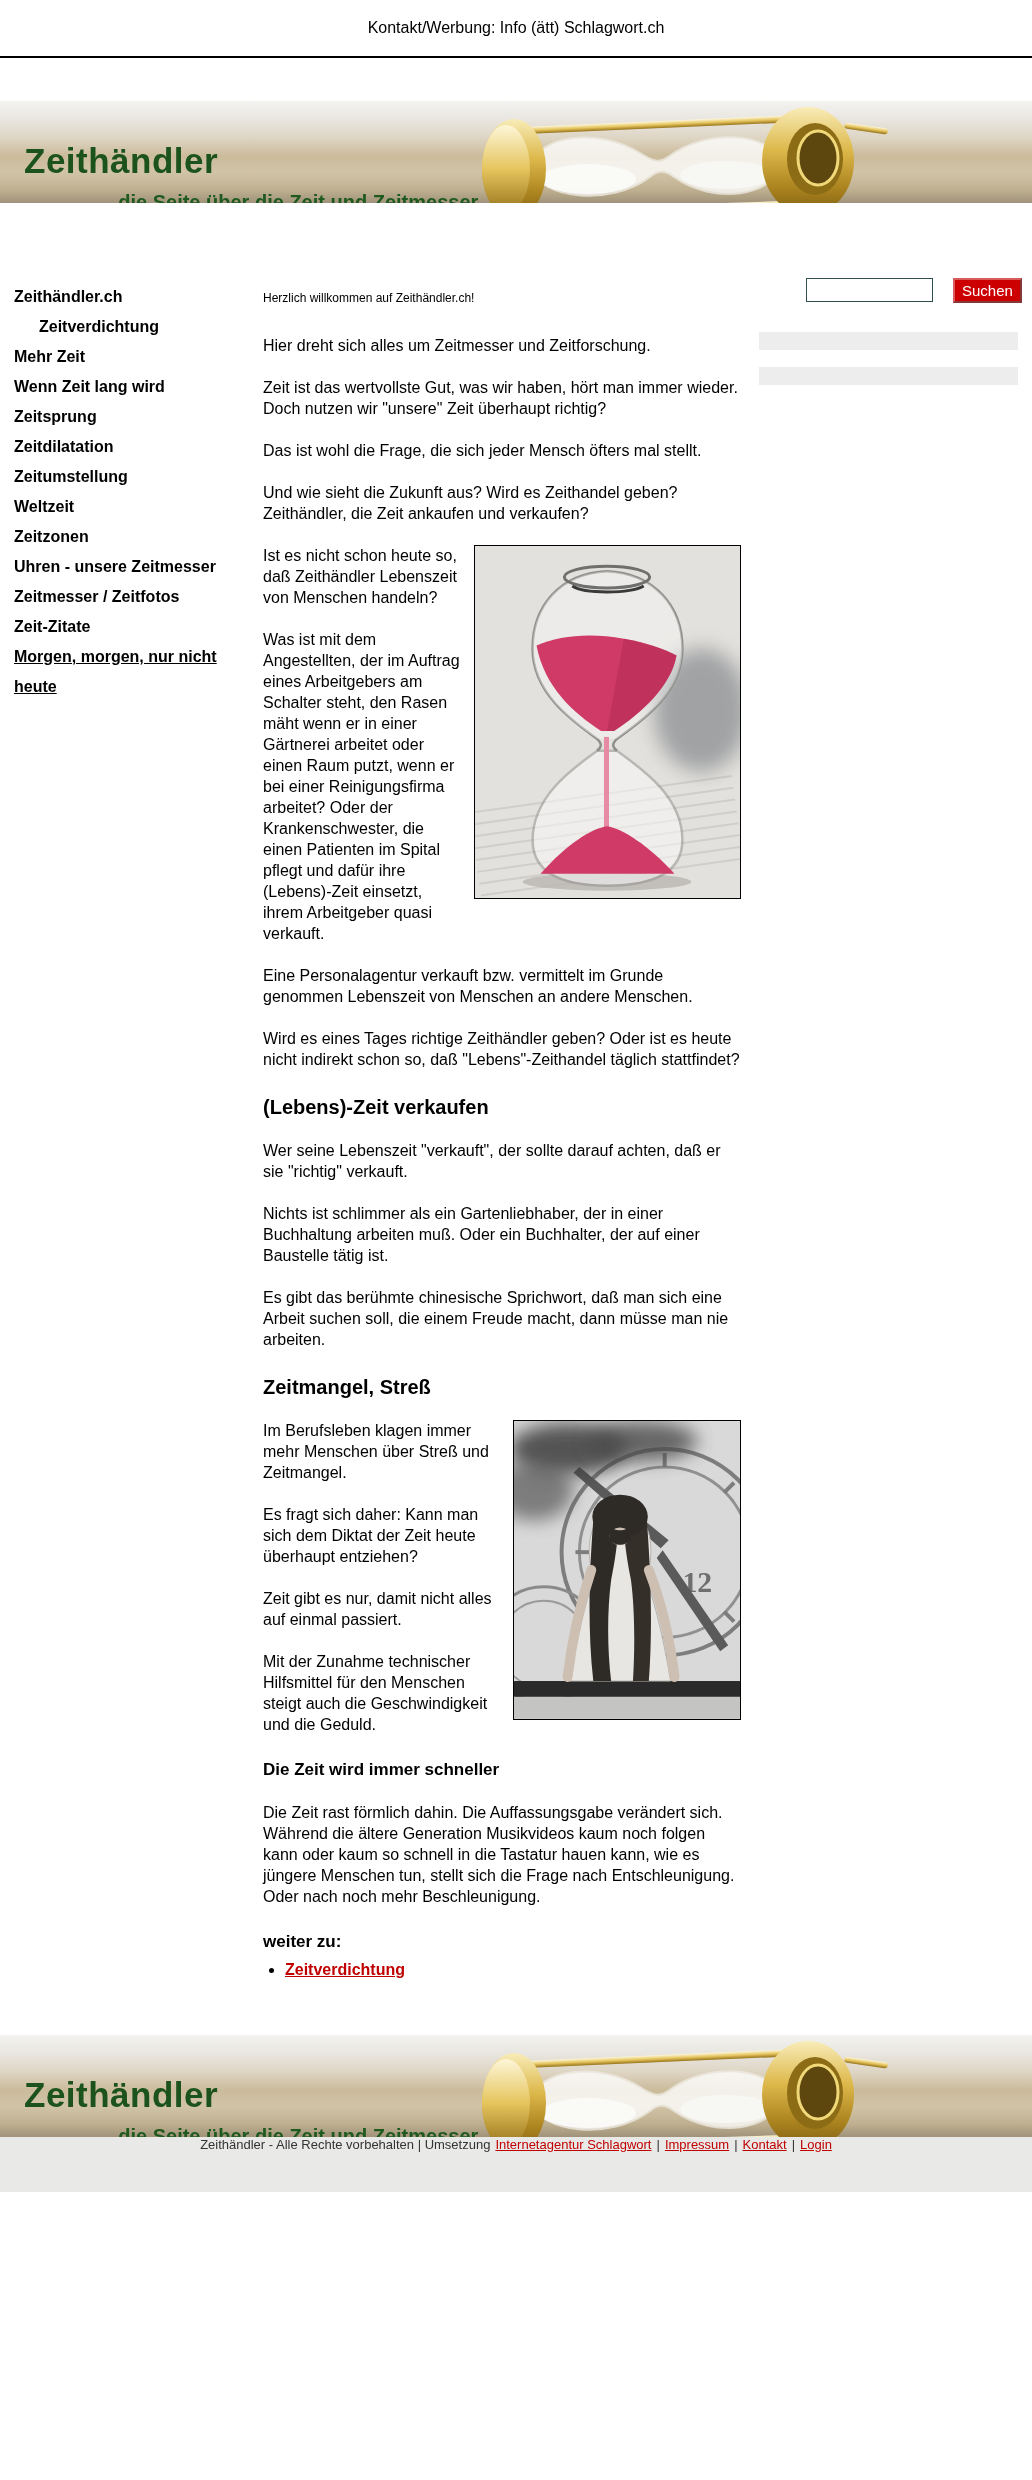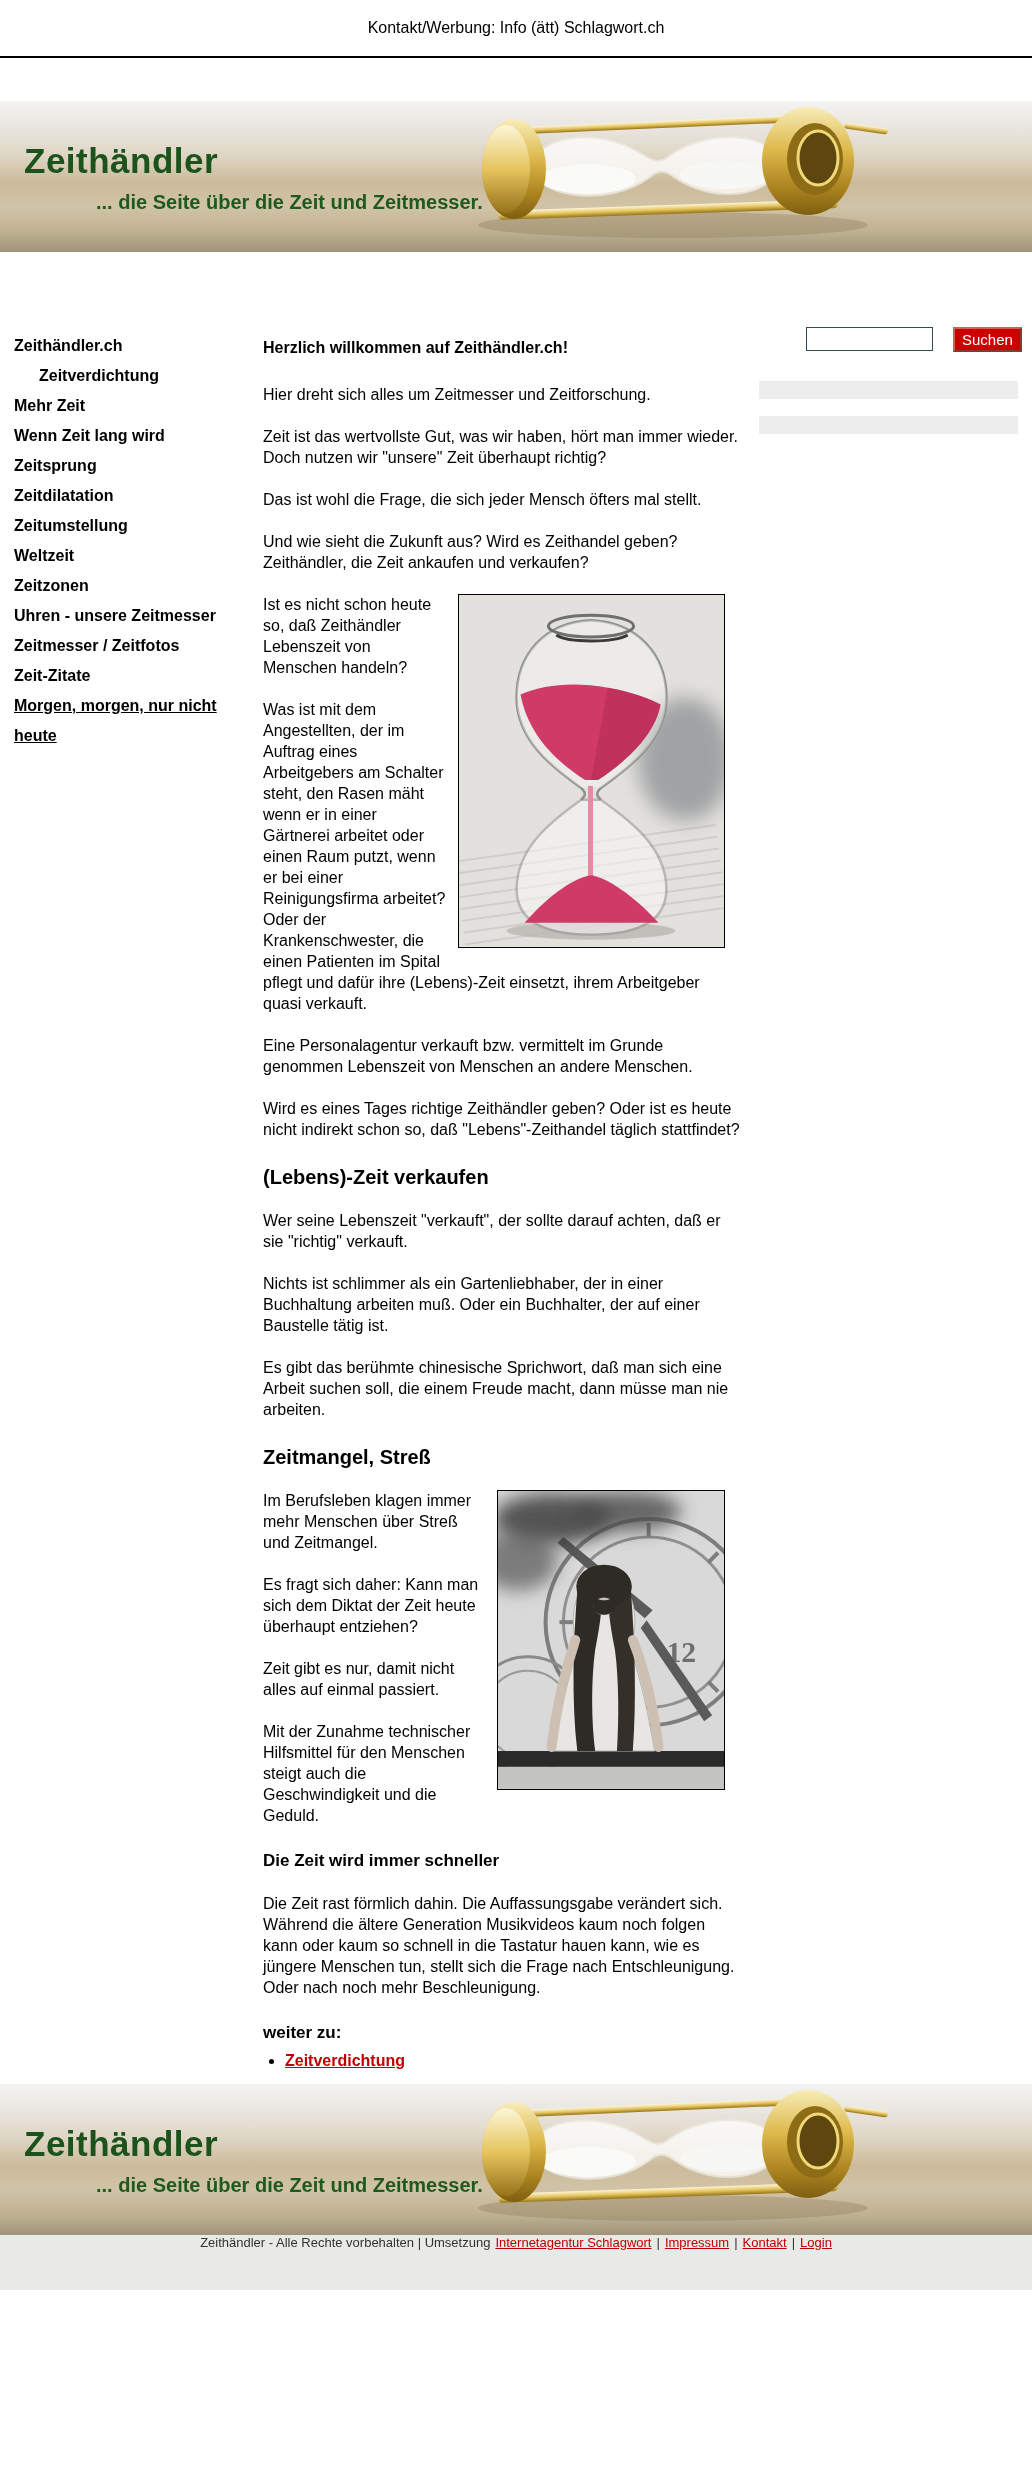--- a/index.html
+++ b/index.html
@@ -4,45 +4,45 @@
 <style>
   * { box-sizing: border-box; }
   html,body { margin:0; padding:0; background:#fff; }
   body { width:1032px; font-family:"Liberation Sans", sans-serif; color:#000; }
 
   
   .topbar { height:58px; border-bottom:2px solid #000; display:flex; align-items:center; justify-content:center; }
   .topbar span { font-size:16px; color:#000; }
 
   
-  .banner { position:relative; height:151px; overflow:hidden;
+  .banner { position:relative; height:102px; overflow:hidden;
     background:linear-gradient(180deg,#f4f3f1 0%,#e9e6e0 18%,#ded5c4 36%,#cbbb9b 54%,#d1c3a6 70%,#c0b291 86%,#a5induced 100%);
     background:linear-gradient(180deg,#f4f3f1 0%,#e9e6e0 18%,#ded5c4 36%,#cbbb9b 54%,#d1c3a6 70%,#c0b291 86%,#a1937а 100%);
     background:linear-gradient(180deg,#f4f3f1 0%,#e9e6e0 18%,#ded5c4 36%,#cbbb9b 54%,#d1c3a6 70%,#c0b291 86%,#a1937a 100%);
     cursor:pointer; }
   .banner.header-banner { margin-top:43px; }
   .banner-title { position:absolute; left:24px; top:40px; font-size:35px; font-weight:bold; color:#1c531c; letter-spacing:0.5px; }
   .banner-sub { position:absolute; left:96px; top:90px; font-size:20px; font-weight:bold; color:#1e5a1e; }
   .banner-art { position:absolute; left:468px; top:0; }
 
   
   .content { display:flex; padding-top:73px; height:1832px; overflow:hidden; }
   .sidebar { width:250px; padding-left:14px; flex:none; }
   .sidebar ul { list-style:none; margin:6px 0 0 0; padding:0; }
   .sidebar li { line-height:30px; font-size:16px; font-weight:bold; }
   .sidebar li a { color:#000; text-decoration:none; cursor:pointer; }
   .sidebar li.indent { padding-left:25px; }
   .sidebar li.underlined a { text-decoration:underline; }
 
   .main { width:478px; flex:none; margin-left:13px; font-size:16px; line-height:21px; }
   .main p { margin:0 0 21px 0; }
-  .welcome { font-size:16px; font-weight:bold; margin:12px 0 26px 0; }
+  .welcome { font-size:12px; font-weight:normal; margin:12px 0 26px 0; }
   .main h2 { font-size:20px; line-height:26px; font-weight:bold; margin:24px 0 20px 0; clear:both; }
   .main h3 { font-size:17px; line-height:22px; font-weight:bold; margin:24px 0 21px 0; clear:both; }
-  .float-img { float:right; margin:0 16px 8px 12px; }
+  .float-img { float:right; margin:0 0 8px 12px; }
   .img-frame { display:block; border:1px solid #000; background:#e6e4e0; }
   .narrow-p { max-width:238px; }
   .weiter-list { margin:6px 0 0 22px; padding:0; }
   .weiter-list li { margin:0; }
   .weiter-list a { color:#c00000; font-weight:bold; text-decoration:underline; cursor:pointer; }
 
   .aside { width:277px; flex:none; }
   .search-row { display:flex; align-items:flex-start; margin:2px 0 0 65px; }
   .search-input { width:127px; height:24px; border:1px solid #2f4f4f; background:#fff; font-size:14px; padding:2px 4px; }
   .search-btn { margin-left:20px; height:25px; background:#cc0000; color:#fff; border:2px outset #d95c5c; font-size:15px; padding:1px 7px; cursor:pointer; font-family:"Liberation Sans", sans-serif; }

